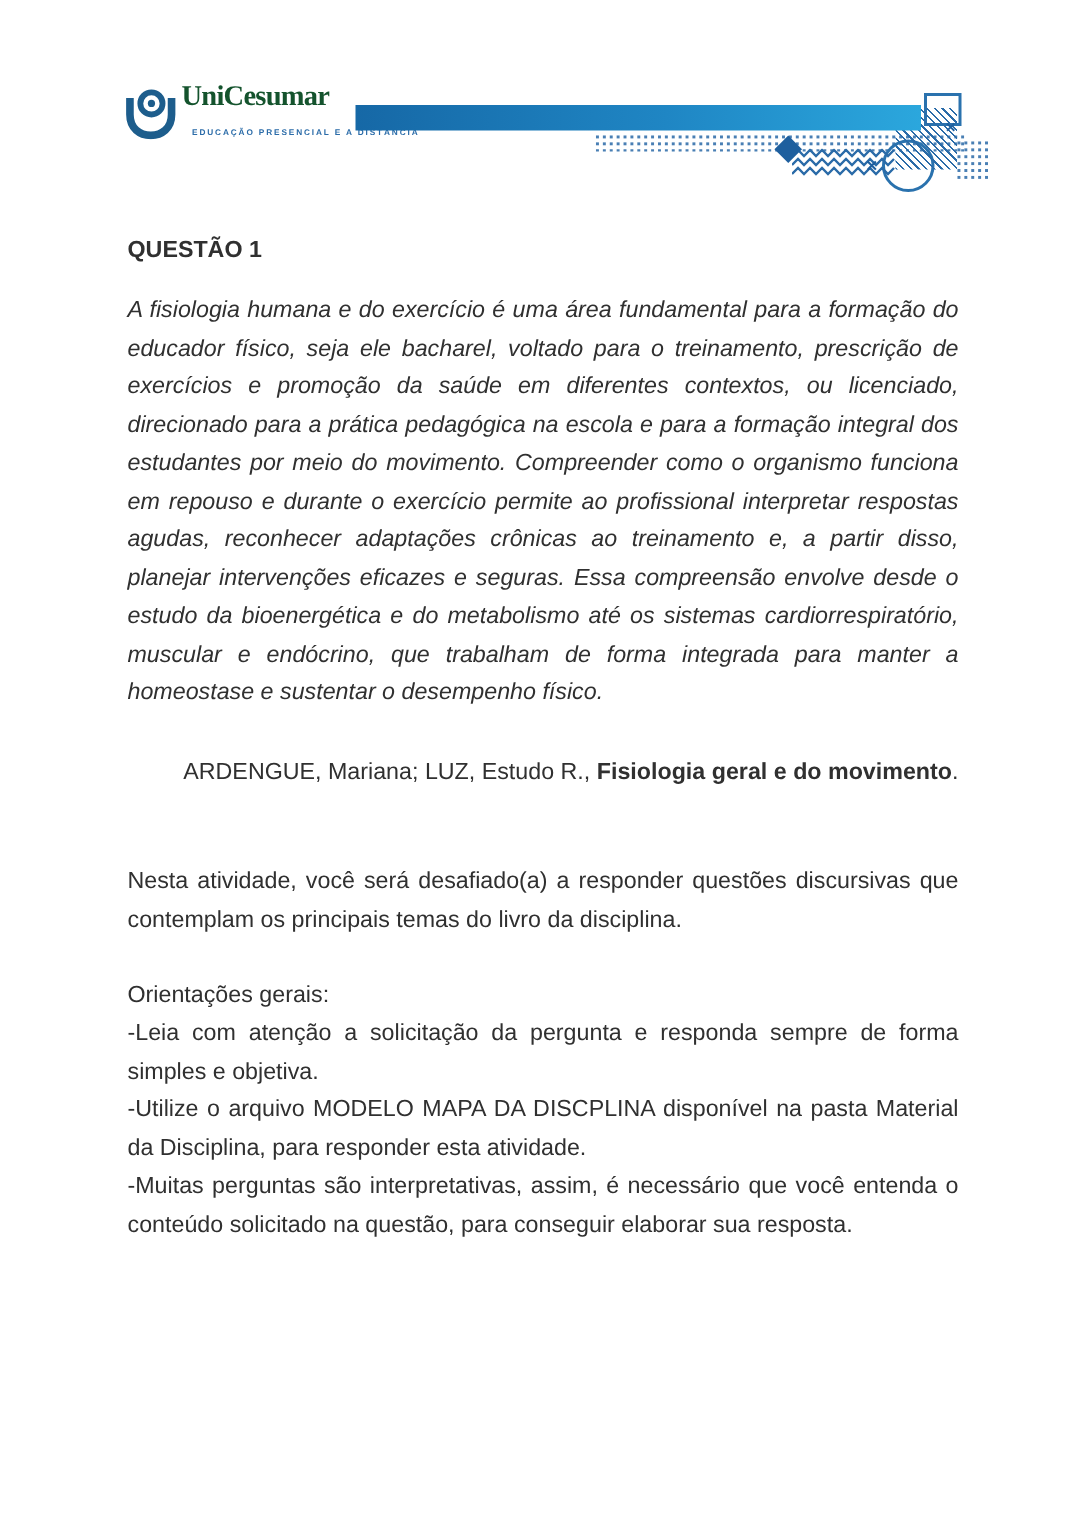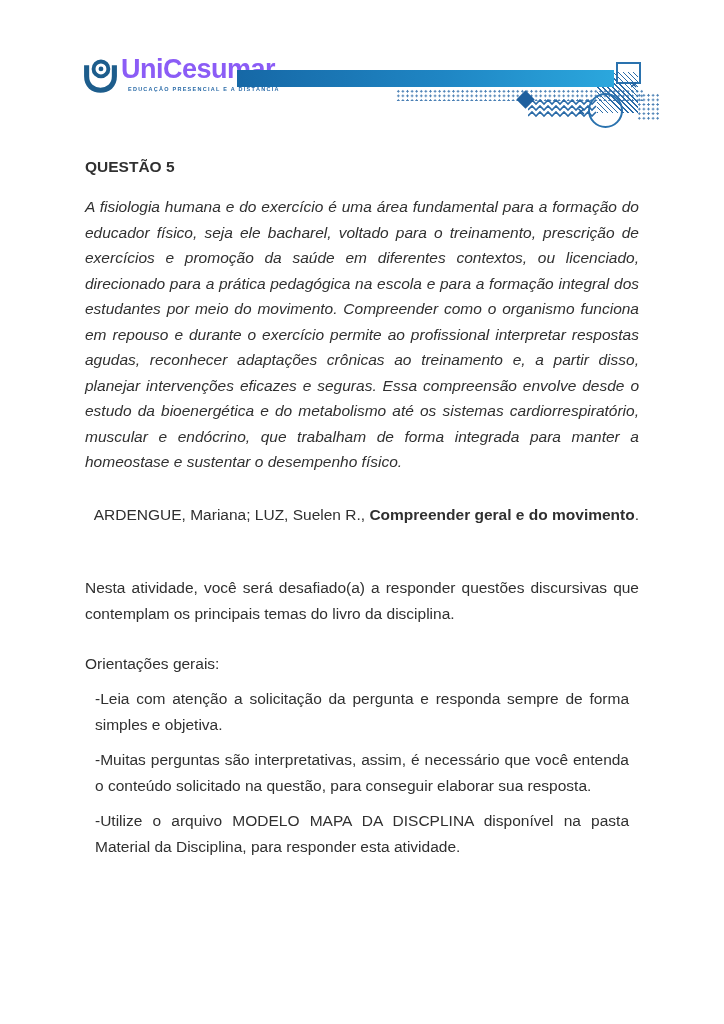--- a/index.html
+++ b/index.html
@@ -10,21 +10,21 @@
     background:#ffffff;
     font-family:"Liberation Sans", sans-serif;
     color:#303030;
     overflow:hidden;
   }
   
   .logo{position:absolute;left:82px;top:55px;width:170px;height:42px;}
   .logo-icon{position:absolute;left:0;top:1px;width:37px;height:37px;}
   .brand{
     position:absolute;left:39px;top:-1px;
-    font-size:27px;font-weight:bold;color:#8b5cf6;letter-spacing:-0.5px;
+    font-size:19px;font-weight:bold;color:#14532d;letter-spacing:-0.5px;font-family:Liberation Serif, serif;
   }
   .tagline{
     position:absolute;left:46px;top:31px;
     font-size:5.5px;font-weight:bold;color:#2a6ba8;letter-spacing:1.25px;white-space:nowrap;
   }
   
   .deco{position:absolute;left:0;top:0;width:724px;height:150px;pointer-events:none;}
   .deco-bar{
     position:absolute;left:237px;top:70px;width:377px;height:17px;
     background:linear-gradient(90deg,#1668a6 0%,#1f86c4 55%,#2ba7dd 100%);
@@ -68,21 +68,21 @@
   
   .doc{position:absolute;left:85px;top:0;width:554px;}
   .block{position:absolute;left:0;width:554px;margin:0;font-size:15.5px;line-height:25.5px;}
   .question-title{top:154px;font-weight:bold;}
   .intro{top:194px;text-align:justify;font-style:italic;}
   .citation{top:502px;text-align:right;}
   .citation .bold{font-weight:bold;}
   .activity{top:575px;text-align:justify;}
   .guidelines-heading{top:651px;font-weight:normal;}
   .guidelines{top:676px;}
-  .guidelines p{margin:10px;font-size:15.5px;line-height:25.5px;text-align:justify;}
+  .guidelines p{margin:0;font-size:15.5px;line-height:25.5px;text-align:justify;}
 </style>
 </head>
 <body>
 
 <div class="page">
 
   <div class="logo">
     <svg class="logo-icon" viewBox="0 0 40 40" xmlns="http://www.w3.org/2000/svg">
       <path d="M5 10 V22 C5 32 12 37 20 37 C28 37 35 32 35 22 V10" fill="none" stroke="#1d5d8c" stroke-width="5.5"></path>
       <circle cx="20.5" cy="14" r="8" fill="none" stroke="#1d5d8c" stroke-width="4.2"></circle>
@@ -104,32 +104,32 @@
     </svg>
     <div class="deco-hatch"></div>
     <div class="deco-diamond"></div>
     <div class="deco-bar"></div>
     <div class="deco-x1">✕</div>
     <div class="deco-x2">✕</div>
   </div>
 
   <div class="doc">
 
-    <h1 class="block question-title">QUESTÃO 5</h1>
+    <h1 class="block question-title">QUESTÃO 1</h1>
 
     <p class="block intro">A fisiologia humana e do exercício é uma área fundamental para a formação do educador físico, seja ele bacharel, voltado para o treinamento, prescrição de exercícios e promoção da saúde em diferentes contextos, ou licenciado, direcionado para a prática pedagógica na escola e para a formação integral dos estudantes por meio do movimento. Compreender como o organismo funciona em repouso e durante o exercício permite ao profissional interpretar respostas agudas, reconhecer adaptações crônicas ao treinamento e, a partir disso, planejar intervenções eficazes e seguras. Essa compreensão envolve desde o estudo da bioenergética e do metabolismo até os sistemas cardiorrespiratório, muscular e endócrino, que trabalham de forma integrada para manter a homeostase e sustentar o desempenho físico.</p>
 
     <div class="block citation">
-      <span>ARDENGUE, Mariana; LUZ, Suelen R., </span><span class="bold">Compreender geral e do movimento</span><span>.</span><br>
+      <span>ARDENGUE, Mariana; LUZ, Estudo R., </span><span class="bold">Fisiologia geral e do movimento</span><span>.</span><br>
     </div>
 
     <p class="block activity">Nesta atividade, você será desafiado(a) a responder questões discursivas que contemplam os principais temas do livro da disciplina.</p>
 
     <h2 class="block guidelines-heading">Orientações gerais:</h2>
 
     <div class="block guidelines">
       <p>-Leia com atenção a solicitação da pergunta e responda sempre de forma simples e objetiva.</p>
+      <p>-Utilize o arquivo MODELO MAPA DA DISCPLINA disponível na pasta Material da Disciplina, para responder esta atividade.</p>
       <p>-Muitas perguntas são interpretativas, assim, é necessário que você entenda o conteúdo solicitado na questão, para conseguir elaborar sua resposta.</p>
-      <p>-Utilize o arquivo MODELO MAPA DA DISCPLINA disponível na pasta Material da Disciplina, para responder esta atividade.</p>
     </div>
 
   </div>
 </div>
 
 </body></html>

